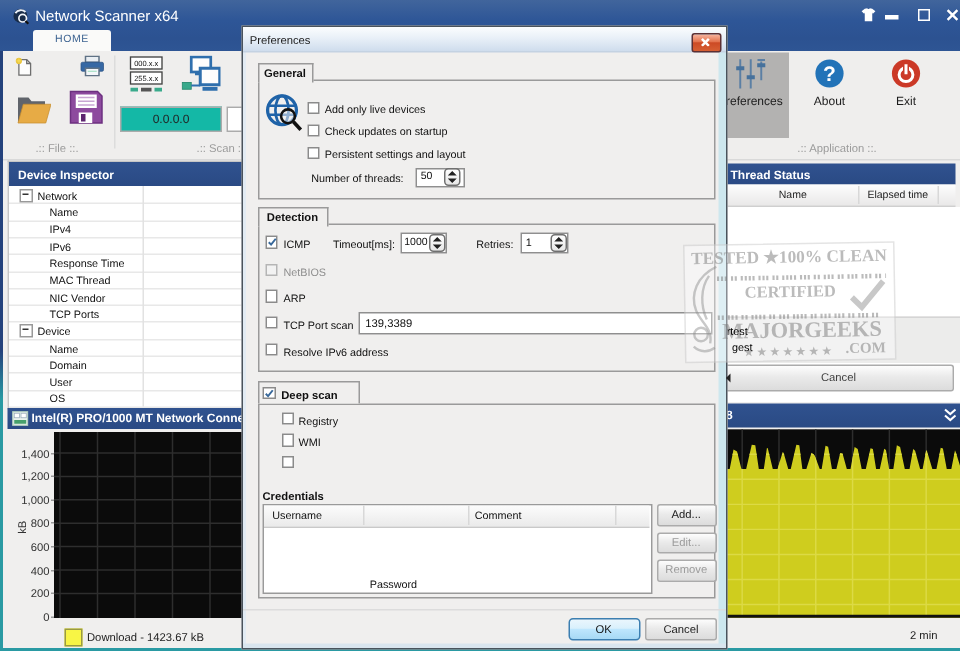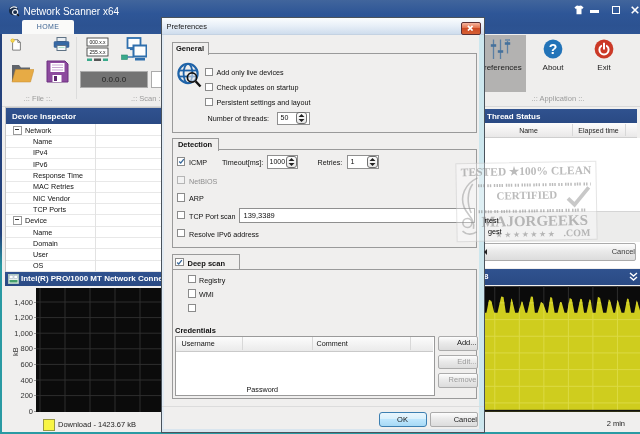--- a/index.html
+++ b/index.html
@@ -7,21 +7,21 @@
   .abs{position:absolute;}
   .nav{background:linear-gradient(#30528f,#2a4a84);}
   .hdrtxt{color:#fff;font-weight:bold;font-size:8px;line-height:15px;white-space:nowrap;}
   .cb{position:absolute;width:6.5px;height:6.5px;background:#fff;border:1px solid #8b8b8b;}
   .cbd{background:#f2f2f2;border-color:#b5b5b5;}
   .lbl{position:absolute;font-size:7.2px;color:#101010;white-space:nowrap;}
   .glbl{position:absolute;font-size:7.5px;color:#9b9b9b;white-space:nowrap;}
   .spin{position:absolute;background:#fff;border:1px solid #8f8f8f;}
   .spbtn{position:absolute;background:linear-gradient(#fefefe,#e7e7e7);border:1px solid #707070;border-radius:3px;}
   .spbtn svg{display:block}
-  .btn{position:absolute;border:1px solid #ababab;border-radius:2px;background:linear-gradient(#fdfdfd,#eaeaea 45%,#dcdcdc);font-size:7.5px;color:#1a1a1a;text-align:right;}
+  .btn{position:absolute;border:1px solid #ababab;border-radius:2px;background:linear-gradient(#fdfdfd,#eaeaea 45%,#dcdcdc);font-size:7.5px;color:#1a1a1a;text-align:center;}
 </style></head>
 <body>
 
 
 <div class="abs" id="titlebar" style="left:0;top:0;width:640px;height:34px;
   background:linear-gradient(#41659c,#2e5697 40%,#2c5291 75%,#2e5594);"></div>
 
 
 <svg class="abs" style="left:7.5px;top:4.5px" width="12" height="12" viewBox="0 0 16 16">
   <circle cx="7.5" cy="7.5" r="6.2" fill="#182c49"></circle>
@@ -88,21 +88,21 @@
   <rect x="18" y="21.5" width="5" height="2.5" fill="#3aaa8c"></rect>
 </svg>
 <svg class="abs" style="left:121px;top:37px" width="26" height="25" viewBox="0 0 26 25">
   <rect x="6.5" y="1" width="13" height="10" fill="#fdfdfd" stroke="#2f6fad" stroke-width="1.8"></rect>
   <line x1="9" y1="12.3" x2="17" y2="12.3" stroke="#2f6fad" stroke-width="1.6"></line>
   <rect x="12.5" y="8.5" width="13" height="11" fill="#fdfdfd" stroke="#2f6fad" stroke-width="2"></rect>
   <rect x="14" y="21" width="10" height="2.5" fill="#2f6fad"></rect>
   <rect x="0.5" y="18" width="6" height="4.5" fill="#39a98b" stroke="#2a8a70" stroke-width="0.6"></rect>
   <line x1="6.5" y1="20" x2="12.5" y2="20" stroke="#2f6fad" stroke-width="1.4"></line>
 </svg>
-<div class="abs" style="left:80px;top:71px;width:66px;height:15px;background:#737373;border:1px solid #ababab;
+<div class="abs" style="left:80px;top:71px;width:66px;height:15px;background:#14b8a6;border:1px solid #ababab;
      font-size:8px;text-align:center;line-height:15px;color:#222;">0.0.0.0</div>
 <div class="abs" style="left:151px;top:71px;width:30px;height:15px;background:#fff;border:1px solid #ababab;"></div>
 <div class="glbl" style="left:131px;top:94px;">.:: Scan ::.</div>
 
 
 <div class="abs" style="left:480px;top:35px;width:46px;height:57px;background:#b3b2b1;"></div>
 <svg class="abs" style="left:490px;top:39px" width="21" height="21" viewBox="0 0 21 21">
   <g stroke="#5b7fa4" stroke-width="1.3">
     <line x1="3.5" y1="0.5" x2="3.5" y2="20"></line>
     <line x1="10.5" y1="0.5" x2="10.5" y2="20"></line>
@@ -143,21 +143,21 @@
     <div class="lbl" style="left:19px;top:1.80px;">Network</div>
     <div class="abs" style="left:0;top:11.31px;width:156px;height:11.31px;border-bottom:1px solid #e8e8e8;"></div>
     <div class="lbl" style="left:27px;top:13.11px;">Name</div>
     <div class="abs" style="left:0;top:22.62px;width:156px;height:11.31px;border-bottom:1px solid #e8e8e8;"></div>
     <div class="lbl" style="left:27px;top:24.42px;">IPv4</div>
     <div class="abs" style="left:0;top:33.92px;width:156px;height:11.31px;border-bottom:1px solid #e8e8e8;"></div>
     <div class="lbl" style="left:27px;top:35.72px;">IPv6</div>
     <div class="abs" style="left:0;top:45.23px;width:156px;height:11.31px;border-bottom:1px solid #e8e8e8;"></div>
     <div class="lbl" style="left:27px;top:47.03px;">Response Time</div>
     <div class="abs" style="left:0;top:56.54px;width:156px;height:11.31px;border-bottom:1px solid #e8e8e8;"></div>
-    <div class="lbl" style="left:27px;top:58.34px;">MAC Retries</div>
+    <div class="lbl" style="left:27px;top:58.34px;">MAC Thread</div>
     <div class="abs" style="left:0;top:67.85px;width:156px;height:11.31px;border-bottom:1px solid #e8e8e8;"></div>
     <div class="lbl" style="left:27px;top:69.65px;">NIC Vendor</div>
     <div class="abs" style="left:0;top:79.15px;width:156px;height:11.31px;border-bottom:1px solid #e8e8e8;"></div>
     <div class="lbl" style="left:27px;top:80.95px;">TCP Ports</div>
     <div class="abs" style="left:0;top:90.46px;width:156px;height:11.31px;border-bottom:1px solid #e8e8e8;"></div>
     <div class="abs" style="left:7px;top:92.46px;width:7px;height:7px;background:#fff;border:1px solid #999;"></div>
     <div class="abs" style="left:8.5px;top:95.46px;width:4px;height:1px;background:#333;"></div>
     <div class="lbl" style="left:19px;top:92.26px;">Device</div>
     <div class="abs" style="left:0;top:101.77px;width:156px;height:11.31px;border-bottom:1px solid #e8e8e8;"></div>
     <div class="lbl" style="left:27px;top:103.57px;">Name</div>

